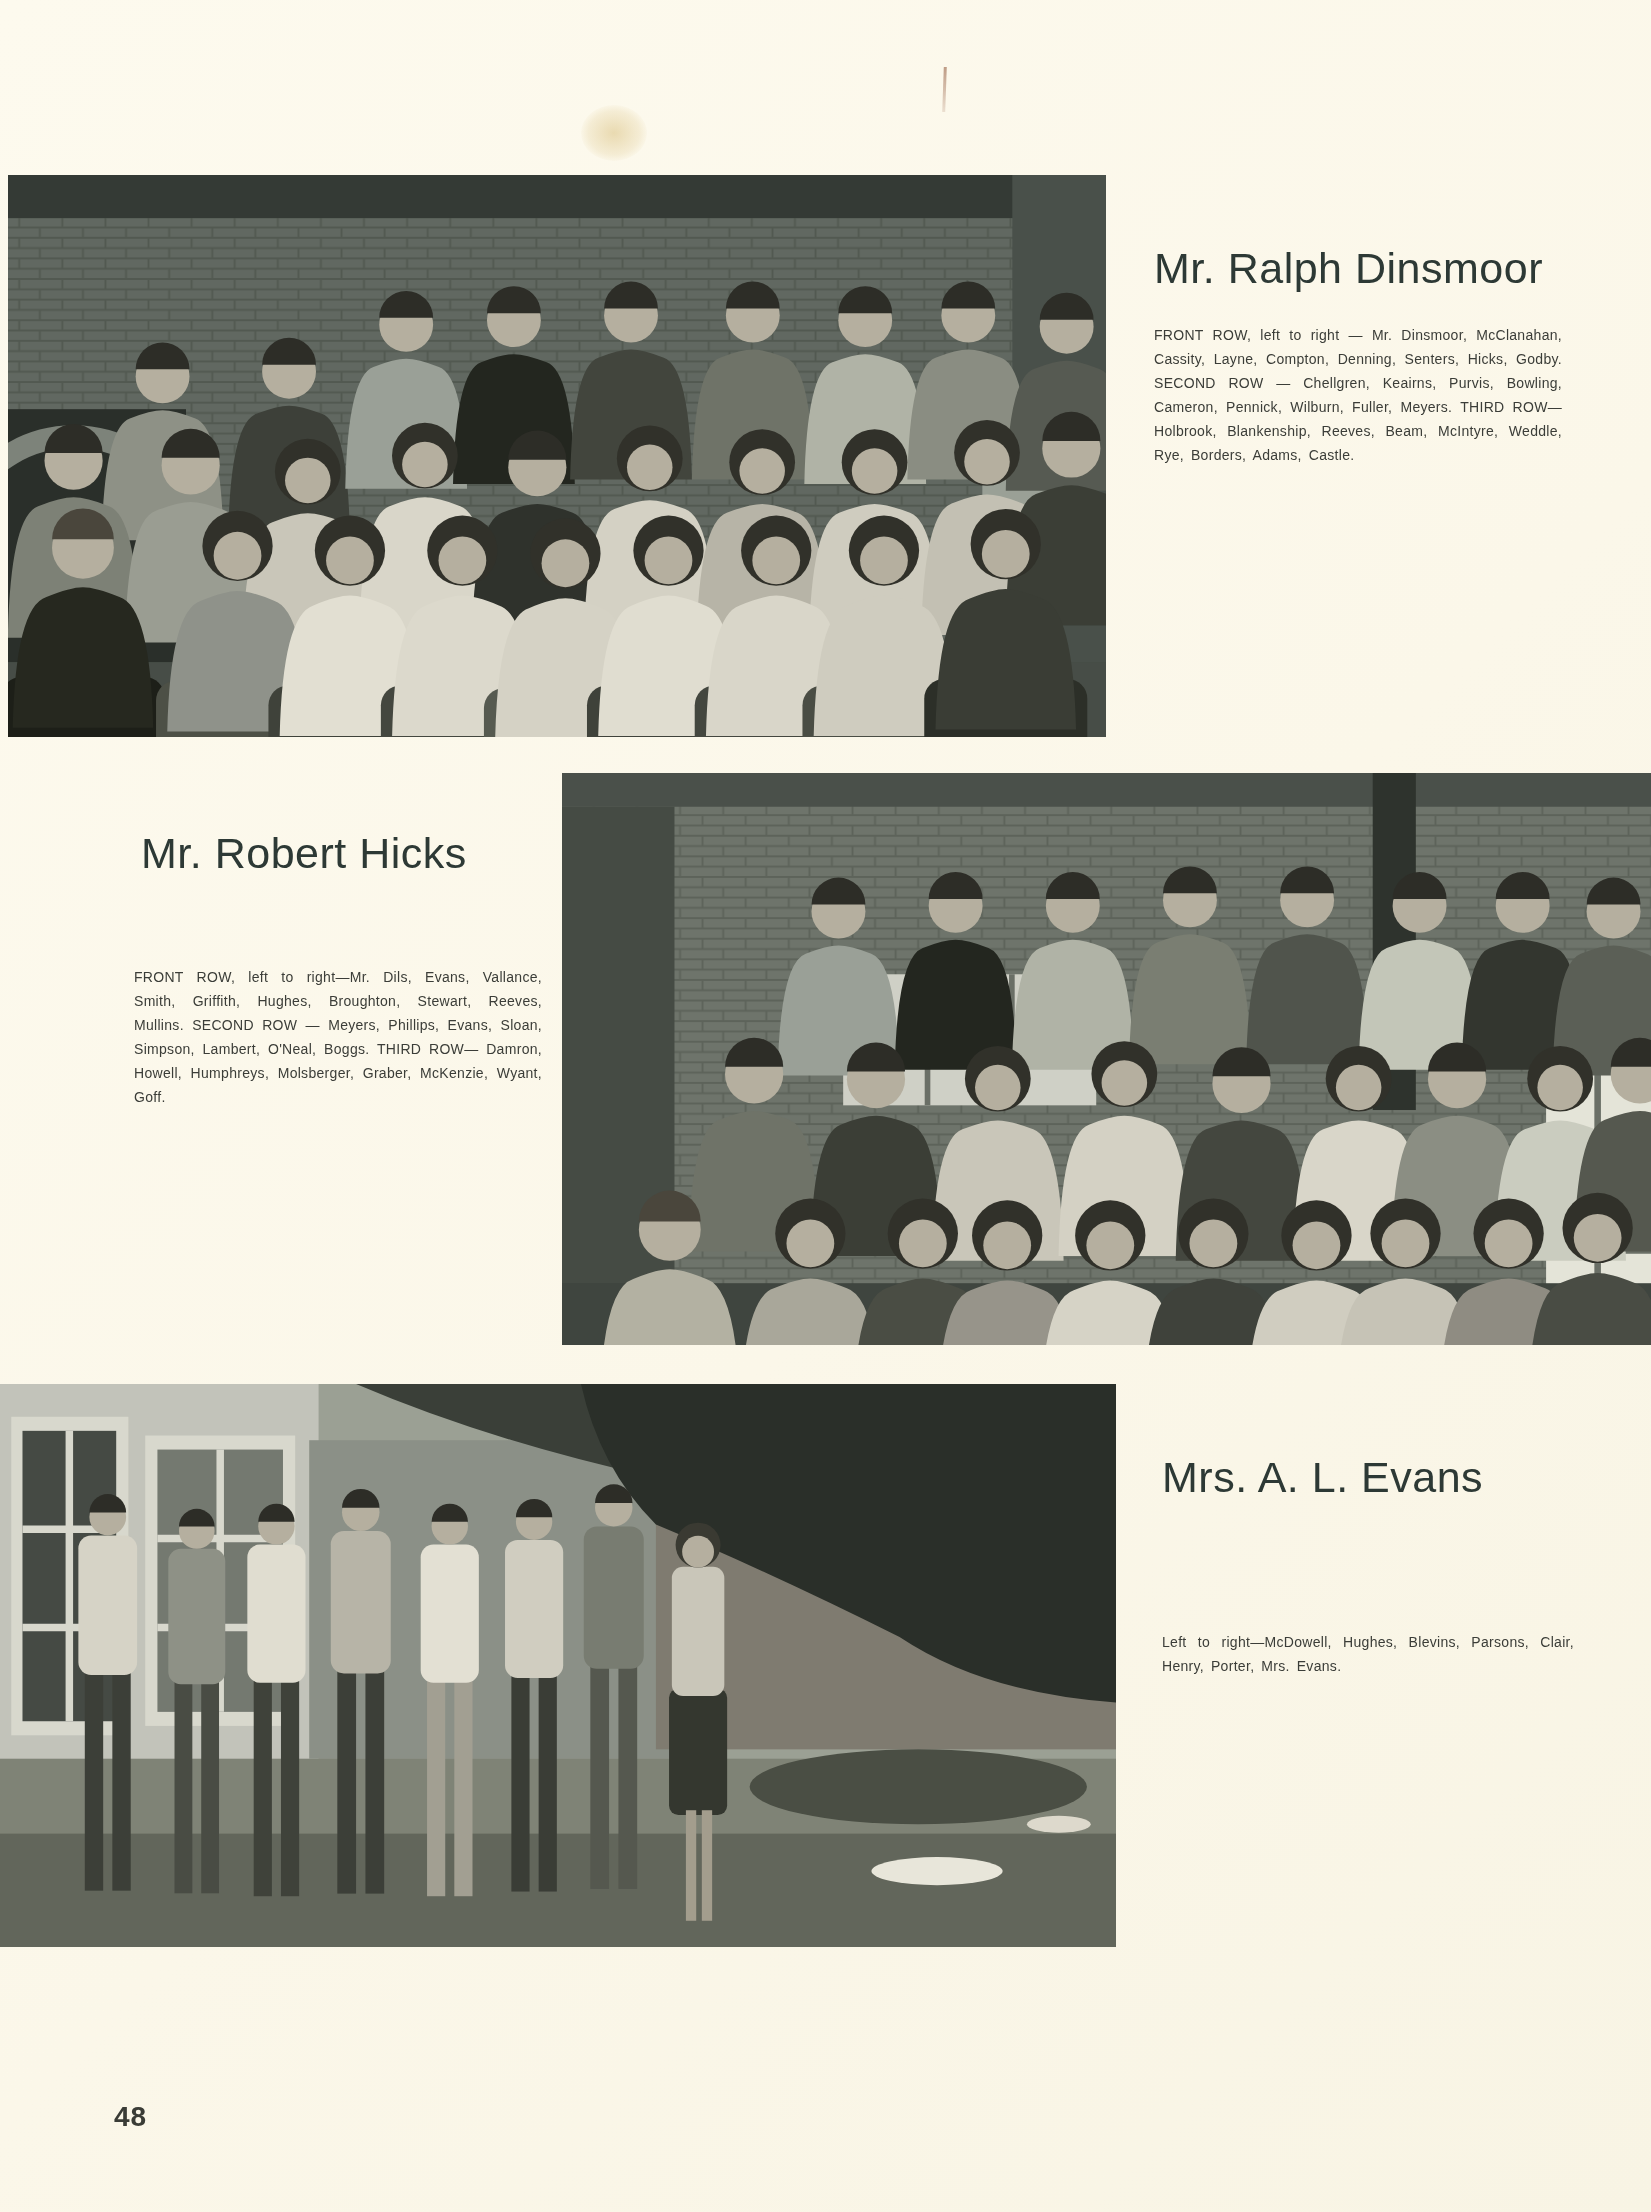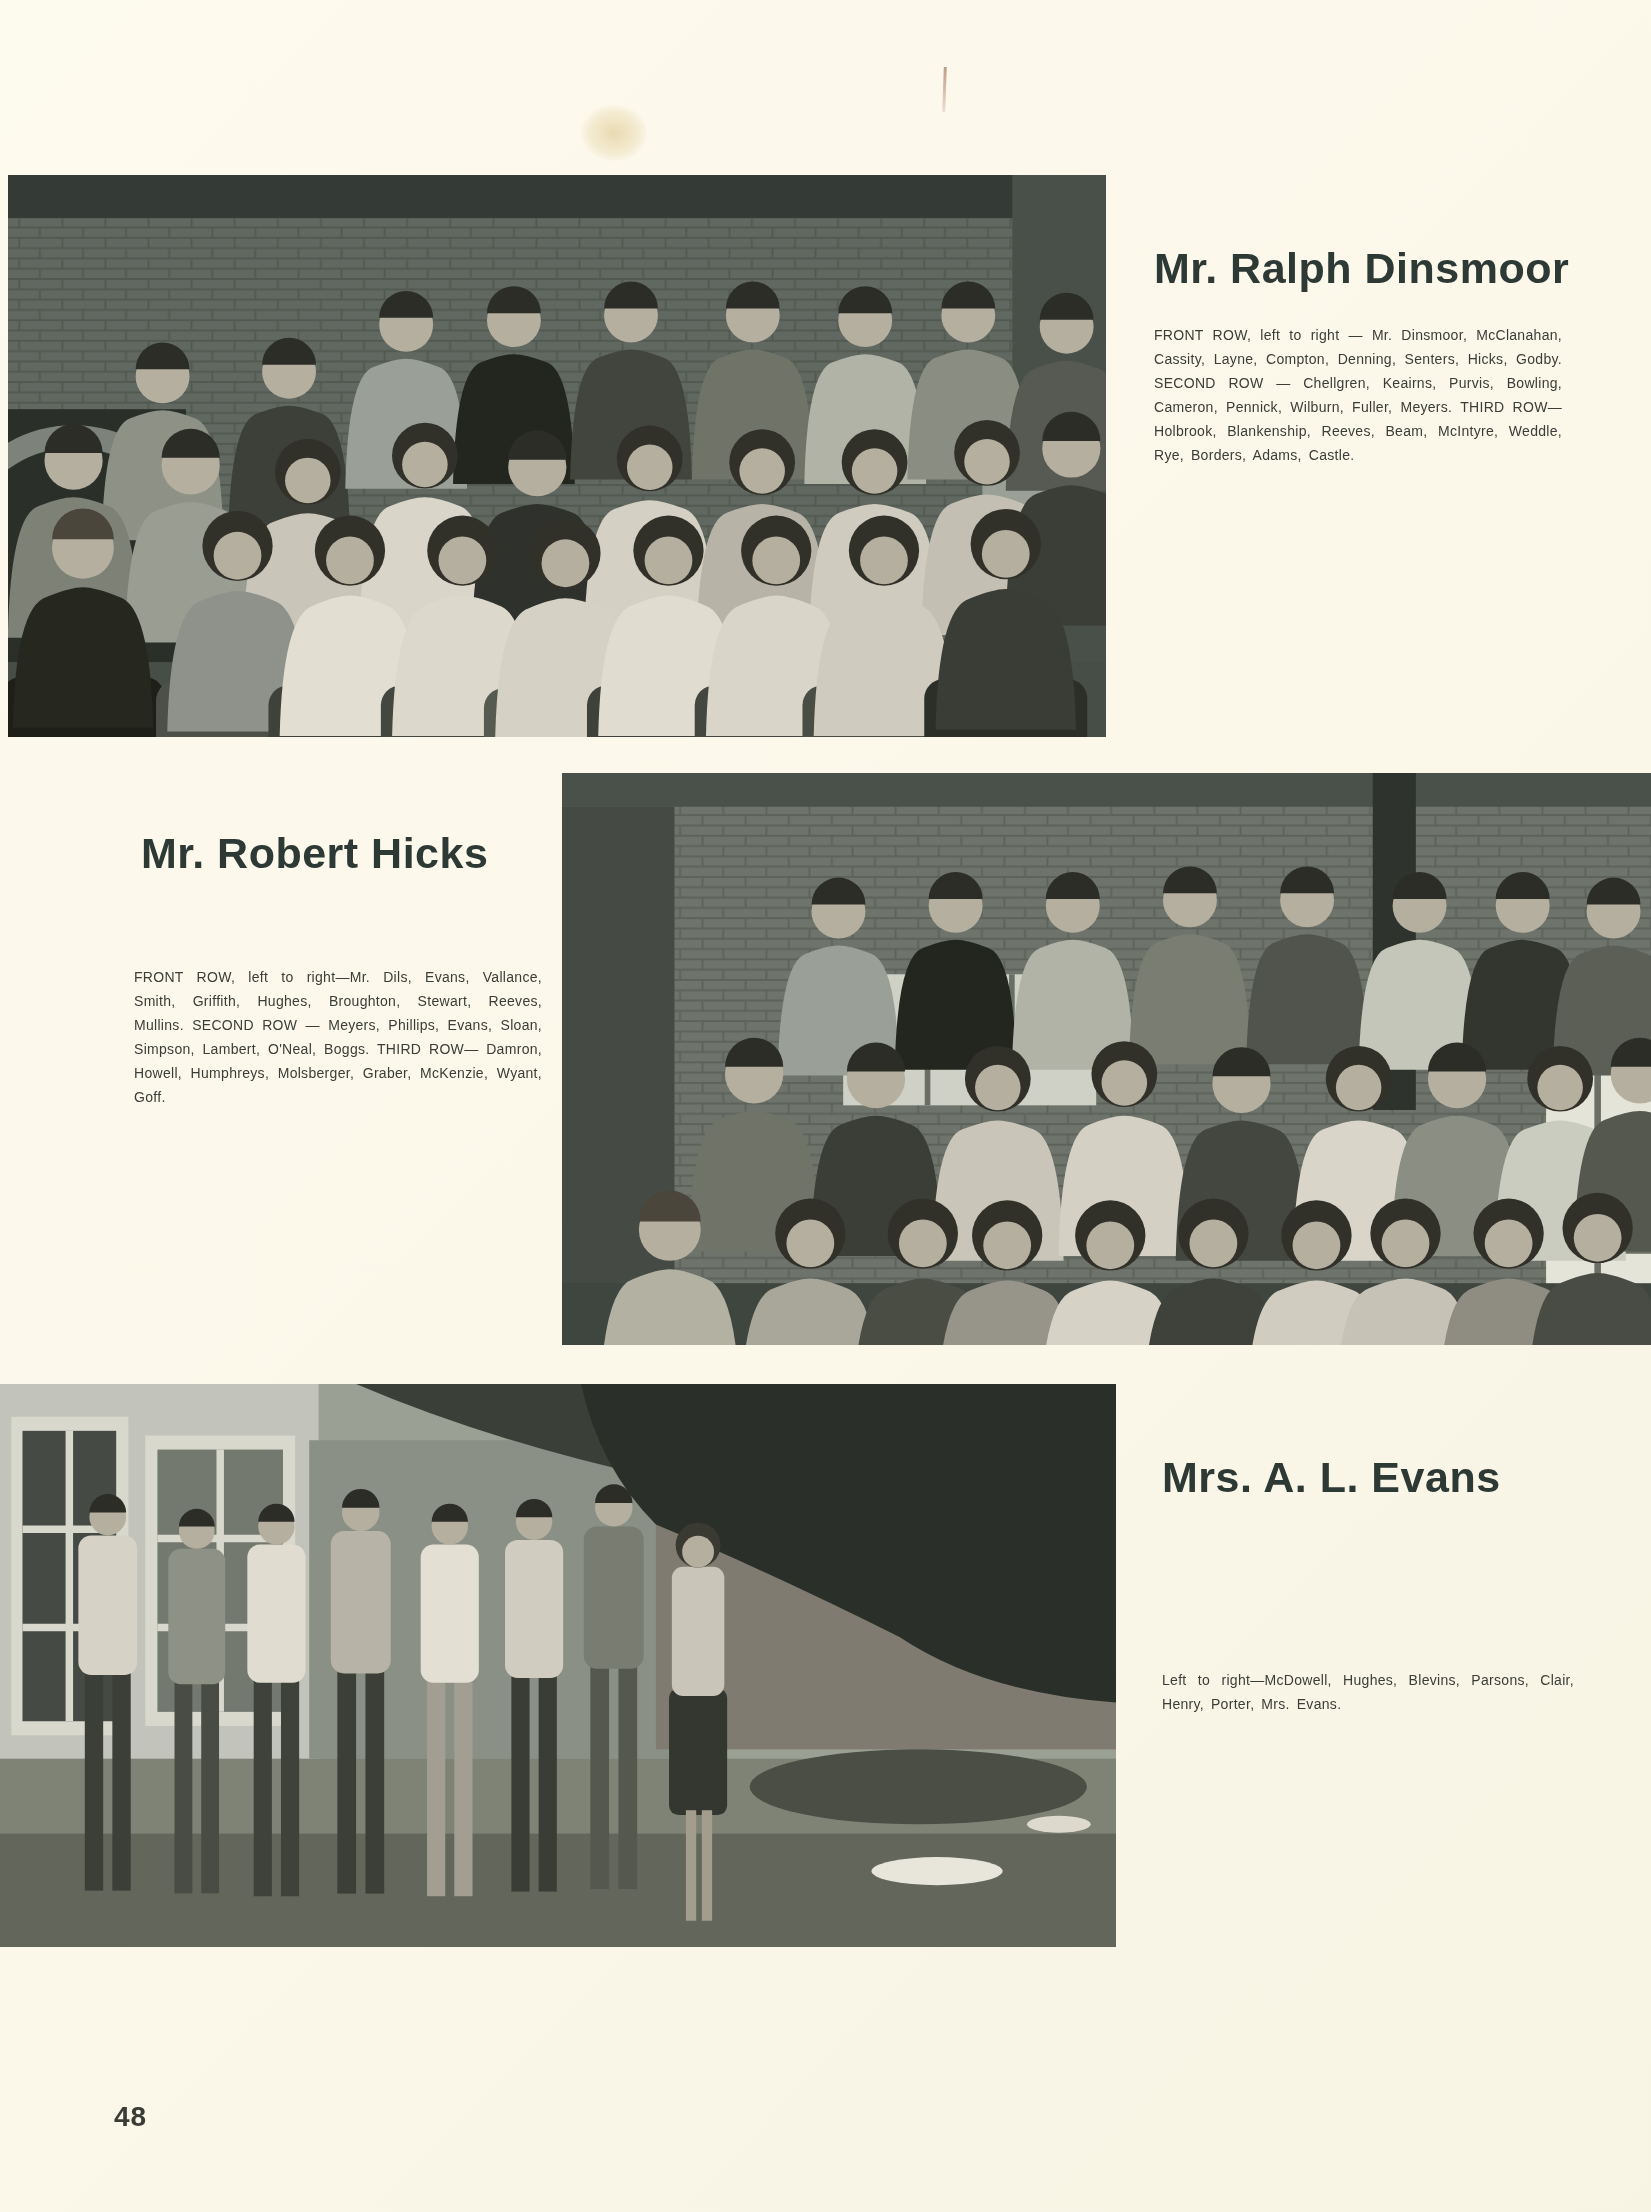--- a/index.html
+++ b/index.html
@@ -8,21 +8,21 @@
     width:1652px;height:2213px;
     background:linear-gradient(135deg,#fdfaee 0%,#fbf7e9 55%,#f8f4e4 100%);
     overflow:hidden;
     font-family:"Liberation Sans",sans-serif;
   }
   .photo{position:absolute;overflow:hidden;background:#636a63;}
   .photo svg{display:block;width:100%;height:100%;}
   .headline{
     position:absolute;
     font-family:"Liberation Sans",sans-serif;
-    font-weight:700;
+    font-weight:400;
     font-size:43px;
     letter-spacing:0.5px;
     color:#2d3935;
     white-space:nowrap;
   }
   .caption{
     position:absolute;
     font-family:"Liberation Sans",sans-serif;
     font-size:14px;
     line-height:24px;
@@ -229,18 +229,18 @@
       <use href="#g-stand" transform="translate(385,137) scale(1.0)" style="color:#b7b4a7;--pants:#3c3f38"></use>
       <use href="#g-stand" transform="translate(480,152) scale(0.97)" style="color:#e3e0d3;--pants:#a29f92"></use>
       <use href="#g-stand" transform="translate(570,147) scale(0.97)" style="color:#d0cdc0;--pants:#3a3d36"></use>
       <use href="#g-stand" transform="translate(655,132) scale(1.0)" style="color:#787c71;--pants:#55584f"></use>
       <use href="#g-standw" transform="translate(745,177) scale(1.0)" style="color:#c9c6b9;--skirt:#34372f"></use>
     </svg>
   </div>
 
   <h2 class="headline" style="left:1162px;top:1417px;">Mrs. A. L. Evans</h2>
 
-  <p class="caption" style="left:1162px;top:1654px;width:412px;">Left to right—McDowell, Hughes, Blevins, Parsons, Clair, Henry, Porter, Mrs. Evans.</p>
+  <p class="caption" style="left:1162px;top:1616px;width:412px;">Left to right—McDowell, Hughes, Blevins, Parsons, Clair, Henry, Porter, Mrs. Evans.</p>
 
   <div class="page-number">48</div>
 
 </div>
 
 
 </body></html>

